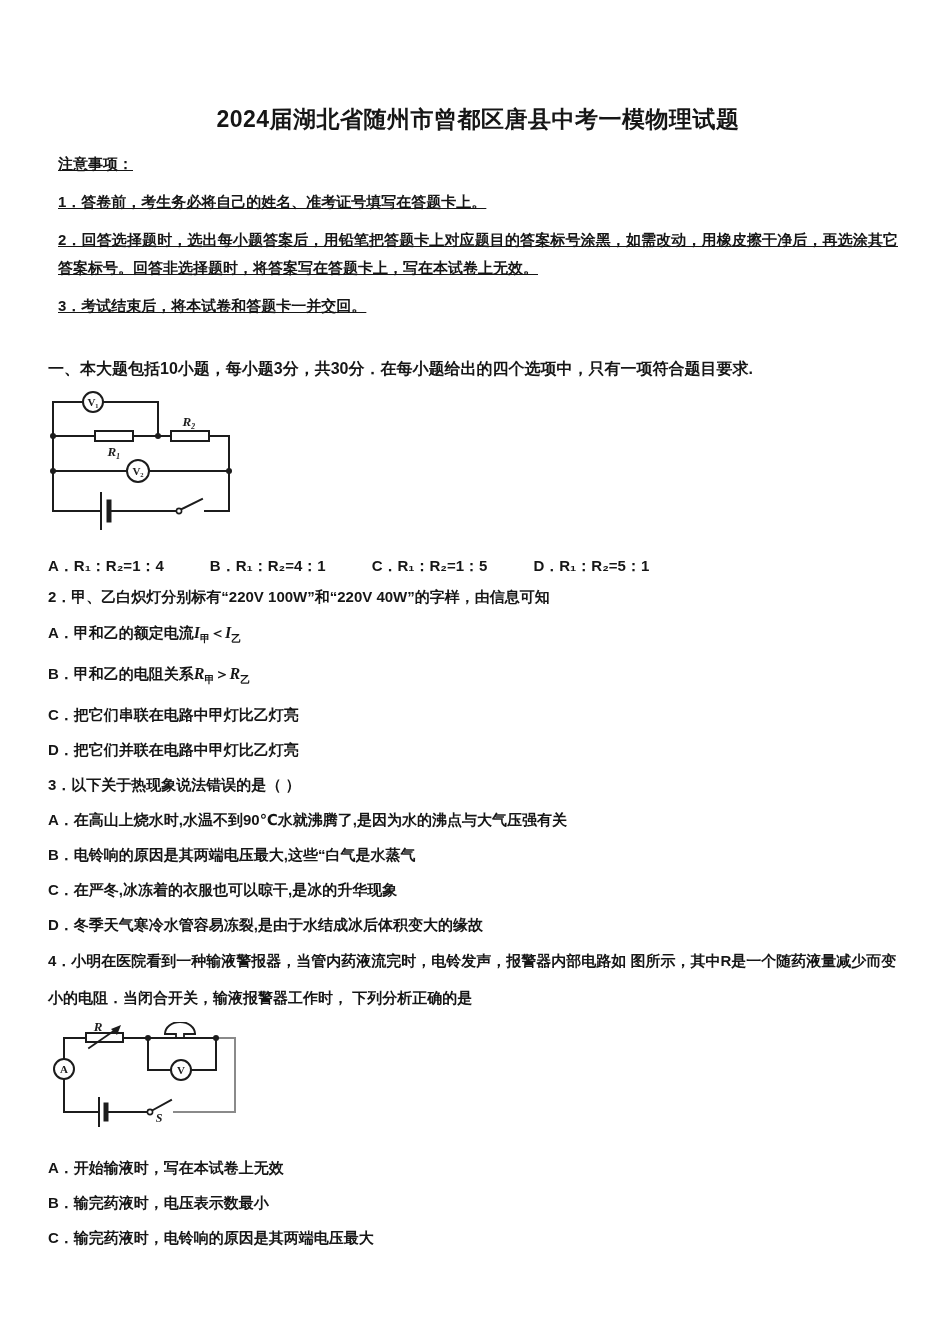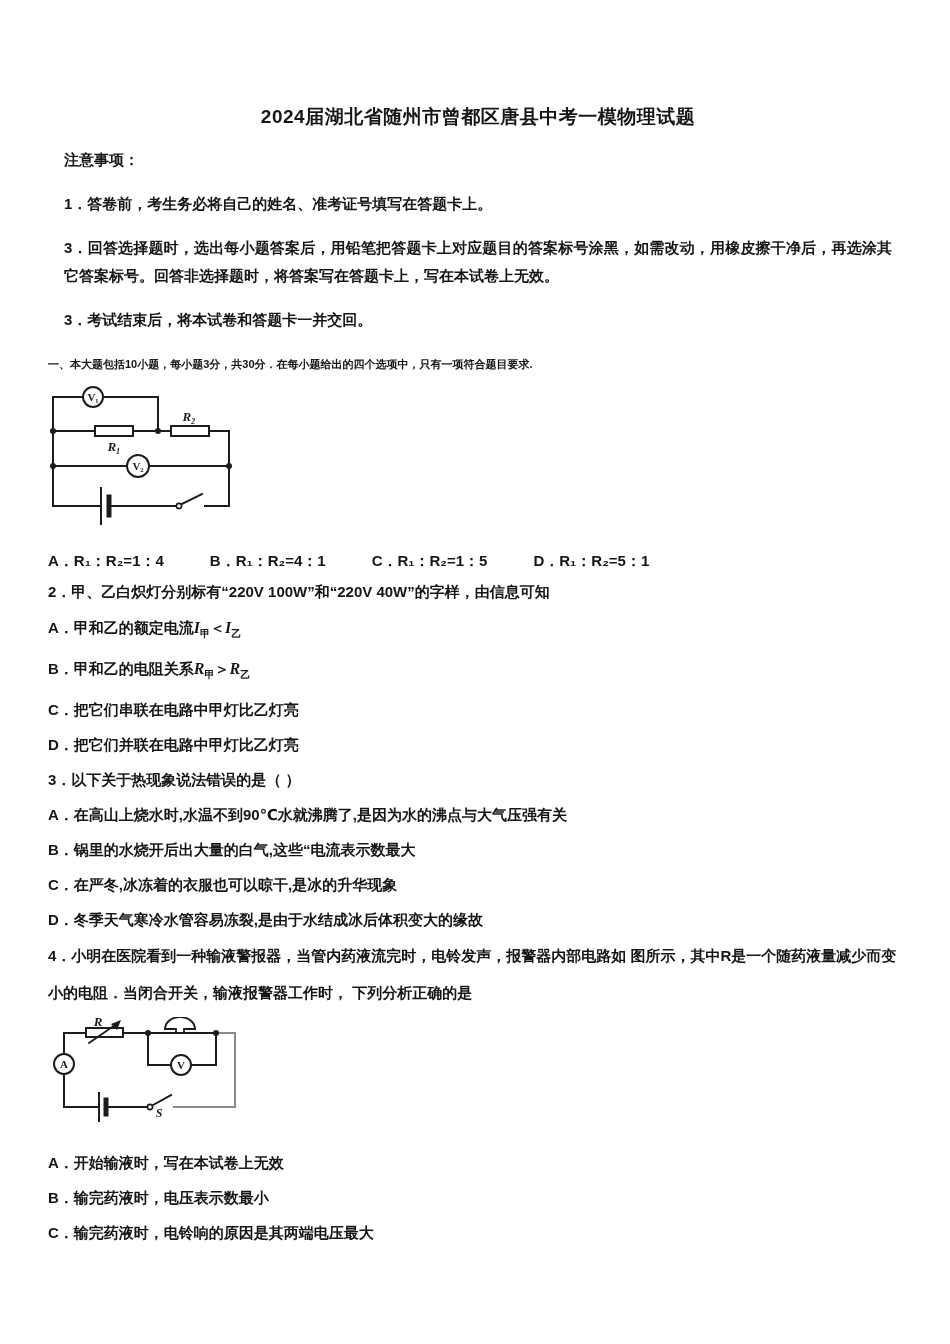--- a/index.html
+++ b/index.html
@@ -9,27 +9,27 @@
     box-sizing:border-box;
     padding:104px 42px 0 48px;
     background:#ffffff;
     font-family:"Liberation Sans","DejaVu Sans",sans-serif;
     font-weight:700;
     color:#161616;
     overflow:hidden;
   }
   .title{
     text-align:center;
-    font-size:19px;
+    font-size:23px;
     letter-spacing:0.5px;
     margin:0 0 15px 0;
   }
-  .notice p{margin:16px;font-size:15px;line-height:28px;}
+  .notice p{margin:10px;font-size:15px;line-height:28px;text-decoration:underline;}
   .just{text-align:justify;}
-  .sec{font-size:11px;line-height:28px;margin:15px 0 0 0;}
+  .sec{font-size:16px;line-height:28px;margin:35px 0 0 0;}
   .stem{font-size:15px;line-height:37px;margin:0;}
   .optrow{display:flex;font-size:15px;line-height:24px;margin:11px 0 0 0;text-align:right;}
   .optrow span{margin-right:46px;white-space:nowrap;}
   .opt{font-size:15px;line-height:35px;margin:0;}
   .figwrap{margin:6px 0 4px 0;}
   sub{font-size:10px;font-weight:700;}
   .var{font-family:"Liberation Serif","DejaVu Serif",serif;font-weight:700;font-style:italic;font-size:16px;}
   svg text{font-family:"Liberation Serif","DejaVu Serif",serif;font-weight:700;}
   .meter-label{font-size:11px;}
   .res-label{font-size:13px;font-style:italic;}
@@ -38,21 +38,21 @@
 </head>
 <body>
 
 <div class="page">
 
   <h1 class="title">2024届湖北省随州市曾都区唐县中考一模物理试题</h1>
 
   <div class="notice">
     <p>注意事项：</p>
     <p>1．答卷前，考生务必将自己的姓名、准考证号填写在答题卡上。</p>
-    <p class="just">3．回答选择题时，选出每小题答案后，用铅笔把答题卡上对应题目的答案标号涂黑，如需改动，用橡皮擦干净后，再选涂其它答案标号。回答非选择题时，将答案写在答题卡上，写在本试卷上无效。</p>
+    <p class="just">2．回答选择题时，选出每小题答案后，用铅笔把答题卡上对应题目的答案标号涂黑，如需改动，用橡皮擦干净后，再选涂其它答案标号。回答非选择题时，将答案写在答题卡上，写在本试卷上无效。</p>
     <p>3．考试结束后，将本试卷和答题卡一并交回。</p>
   </div>
 
   <p class="sec">一、本大题包括10小题，每小题3分，共30分．在每小题给出的四个选项中，只有一项符合题目要求.</p>
 
 
   <div class="figwrap">
     <svg width="196" height="150" viewBox="0 0 196 150">
       <g stroke="#1c1c1c" stroke-width="2" fill="none" stroke-linecap="square">
 
@@ -101,21 +101,21 @@
   </div>
 
   <p class="stem"><span>2．</span><span>甲、乙白炽灯分别标有“220V 100W”和“220V 40W”的字样，由信息可知</span></p>
   <p class="opt"><span>A．</span><span>甲和乙的额定电流</span><span class="var">I</span><sub>甲</sub><span>＜</span><span class="var">I</span><sub>乙</sub></p>
   <p class="opt"><span>B．</span><span>甲和乙的电阻关系</span><span class="var">R</span><sub>甲</sub><span>＞</span><span class="var">R</span><sub>乙</sub></p>
   <p class="opt">C．把它们串联在电路中甲灯比乙灯亮</p>
   <p class="opt">D．把它们并联在电路中甲灯比乙灯亮</p>
 
   <p class="opt"><span>3．</span><span>以下关于热现象说法错误的是（ ）</span></p>
   <p class="opt">A．在高山上烧水时,水温不到90℃水就沸腾了,是因为水的沸点与大气压强有关</p>
-  <p class="opt">B．锅里的水烧开后出大量的白气,这些“电流表示数最大</p>
+  <p class="opt">B．电铃响的原因是其两端电压最大,这些“白气是水蒸气</p>
   <p class="opt">C．在严冬,冰冻着的衣服也可以晾干,是冰的升华现象</p>
   <p class="opt">D．冬季天气寒冷水管容易冻裂,是由于水结成冰后体积变大的缘故</p>
 
   <p class="stem"><span>4．</span><span>小明在医院看到一种输液警报器，当管内药液流完时，电铃发声，报警器内部电路如 图所示，其中R是一个随药液量减少而变小的电阻．当闭合开关，输液报警器工作时， 下列分析正确的是</span></p>
 
   <div class="figwrap">
     <svg width="200" height="112" viewBox="0 0 200 112">
       <g stroke="#1c1c1c" stroke-width="2" fill="none" stroke-linecap="square">
 
         <path d="M16,16 H38"></path>

